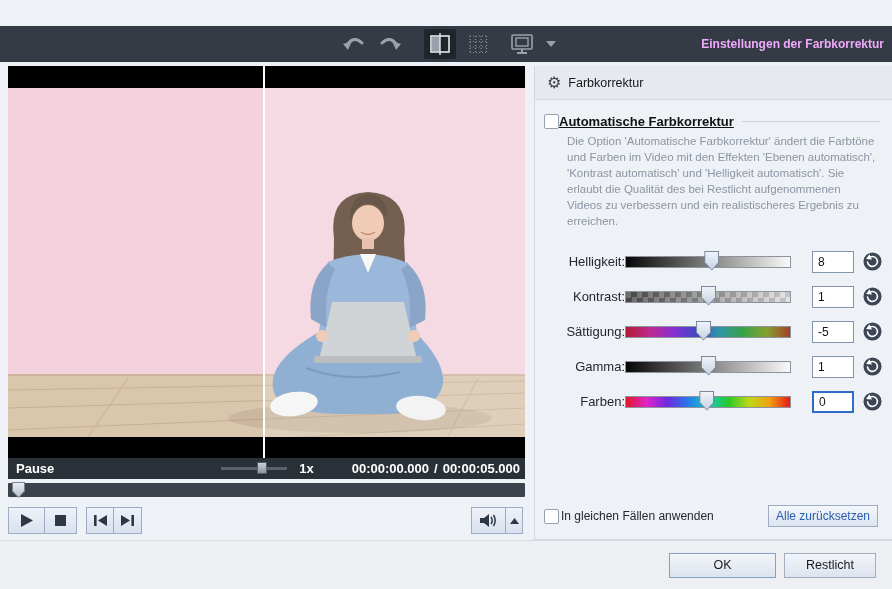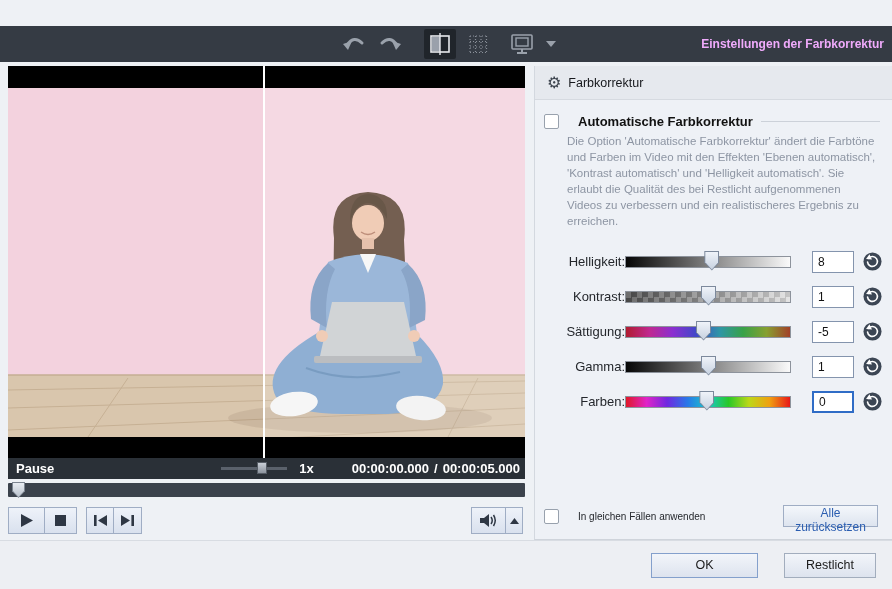--- a/index.html
+++ b/index.html
@@ -63,21 +63,21 @@
     border-left:1px solid #d3d8df; border-bottom:1px solid #cfd4db;
     display:flex; flex-direction:column; background:#eef1f6; }
   .panel-header { height:34px; background:#e6e9ee; border-bottom:1px solid #d6dae0;
     display:flex; align-items:center; padding-left:12px; gap:7px; }
   .gear { font-family:"DejaVu Sans", sans-serif; font-size:16px; color:#3e454f; line-height:1; }
   .panel-header-label { font-size:12.5px; color:#16181c; }
 
   .auto-title-row { display:flex; align-items:center; margin:14px 12px 0 9px; }
   .checkbox { width:15px; height:15px; background:#fff; border:1px solid #98a1ad;
     border-radius:2px; flex:0 0 auto; cursor:pointer; }
-  .auto-title { font-size:13px; font-weight:bold; color:#111; margin-left:19px; white-space:nowrap; }
+  .auto-title { font-size:13px; font-weight:bold; color:#111; margin-left:0; white-space:nowrap;text-decoration:underline; }
   .title-rule { flex:1; height:1px; background:#ccd1d9; margin-left:8px; }
 
   .auto-desc { margin:4px 14px 0 32px; font-size:11.5px; line-height:16px; color:#8d95a3; }
 
   .sliders { margin-top:15px; }
   .slider-row { display:flex; align-items:center; height:35px; }
   .slider-label { width:90px; text-align:right; font-size:13px; color:#24272c; margin-right:0; }
   .track-wrap { position:relative; width:166px; height:12px; }
   .track { width:100%; height:100%; border:1px solid #8d939c; }
   .track-grayscale { background:linear-gradient(90deg,#060606,#fafafa); }
@@ -92,29 +92,29 @@
   .thumb i { position:absolute; left:1px; top:1px; right:1px; bottom:1px; display:block;
     background:linear-gradient(#eff3f9,#c6d1e0); clip-path:polygon(0 0,100% 0,100% 60%,50% 100%,0 60%); }
   .value-input { width:42px; height:22px; margin-left:21px; border:1px solid #8494ad;
     font-family:"Liberation Sans", sans-serif; font-size:12px; padding-left:5px; color:#111;
     background:#fff; }
   .value-input.focused { border:2px solid #2f6cc6; }
   .reset-btn { margin-left:9px; width:19px; height:19px; padding:0; border:none;
     background:none; cursor:pointer; display:flex; }
 
   .panel-bottom { margin-top:auto; display:flex; align-items:center; margin:auto 14px 12px 9px; }
-  .apply-label { font-size:10px; color:#24272c; margin-left:19px; }
-  .reset-all-btn { margin-left:auto; width:95px; height:22px;
+  .apply-label { font-size:12px; color:#24272c; margin-left:2px; }
+  .reset-all-btn { margin-left:auto; width:110px; height:22px;
     background:linear-gradient(#f4f7fb,#dde4ef); border:1px solid #9fadc4;
     font-family:"Liberation Sans", sans-serif; font-size:12px; color:#2a5db0; cursor:pointer; }
 
   
   .footer { position:absolute; left:0; top:540px; width:892px; height:49px;
     background:#edeff3; border-top:1px solid #d8dce2;
-    display:flex; align-items:center; justify-content:flex-end; gap:26px; padding-right:16px; }
+    display:flex; align-items:center; justify-content:flex-end; gap:8px; padding-right:16px; }
   .footer-btn { height:25px; background:linear-gradient(#f2f5fa,#dde3ee);
     font-family:"Liberation Sans", sans-serif; font-size:12.5px; color:#1a1a1a; cursor:pointer; }
   .ok-btn { width:107px; border:1px solid #84a0cc; }
   .cancel-btn { width:92px; border:1px solid #a2adbd; }
 </style>
 </head>
 <body>
 
 <div class="titlebar">
   <span class="wtitle">Farbkorrektur</span>

